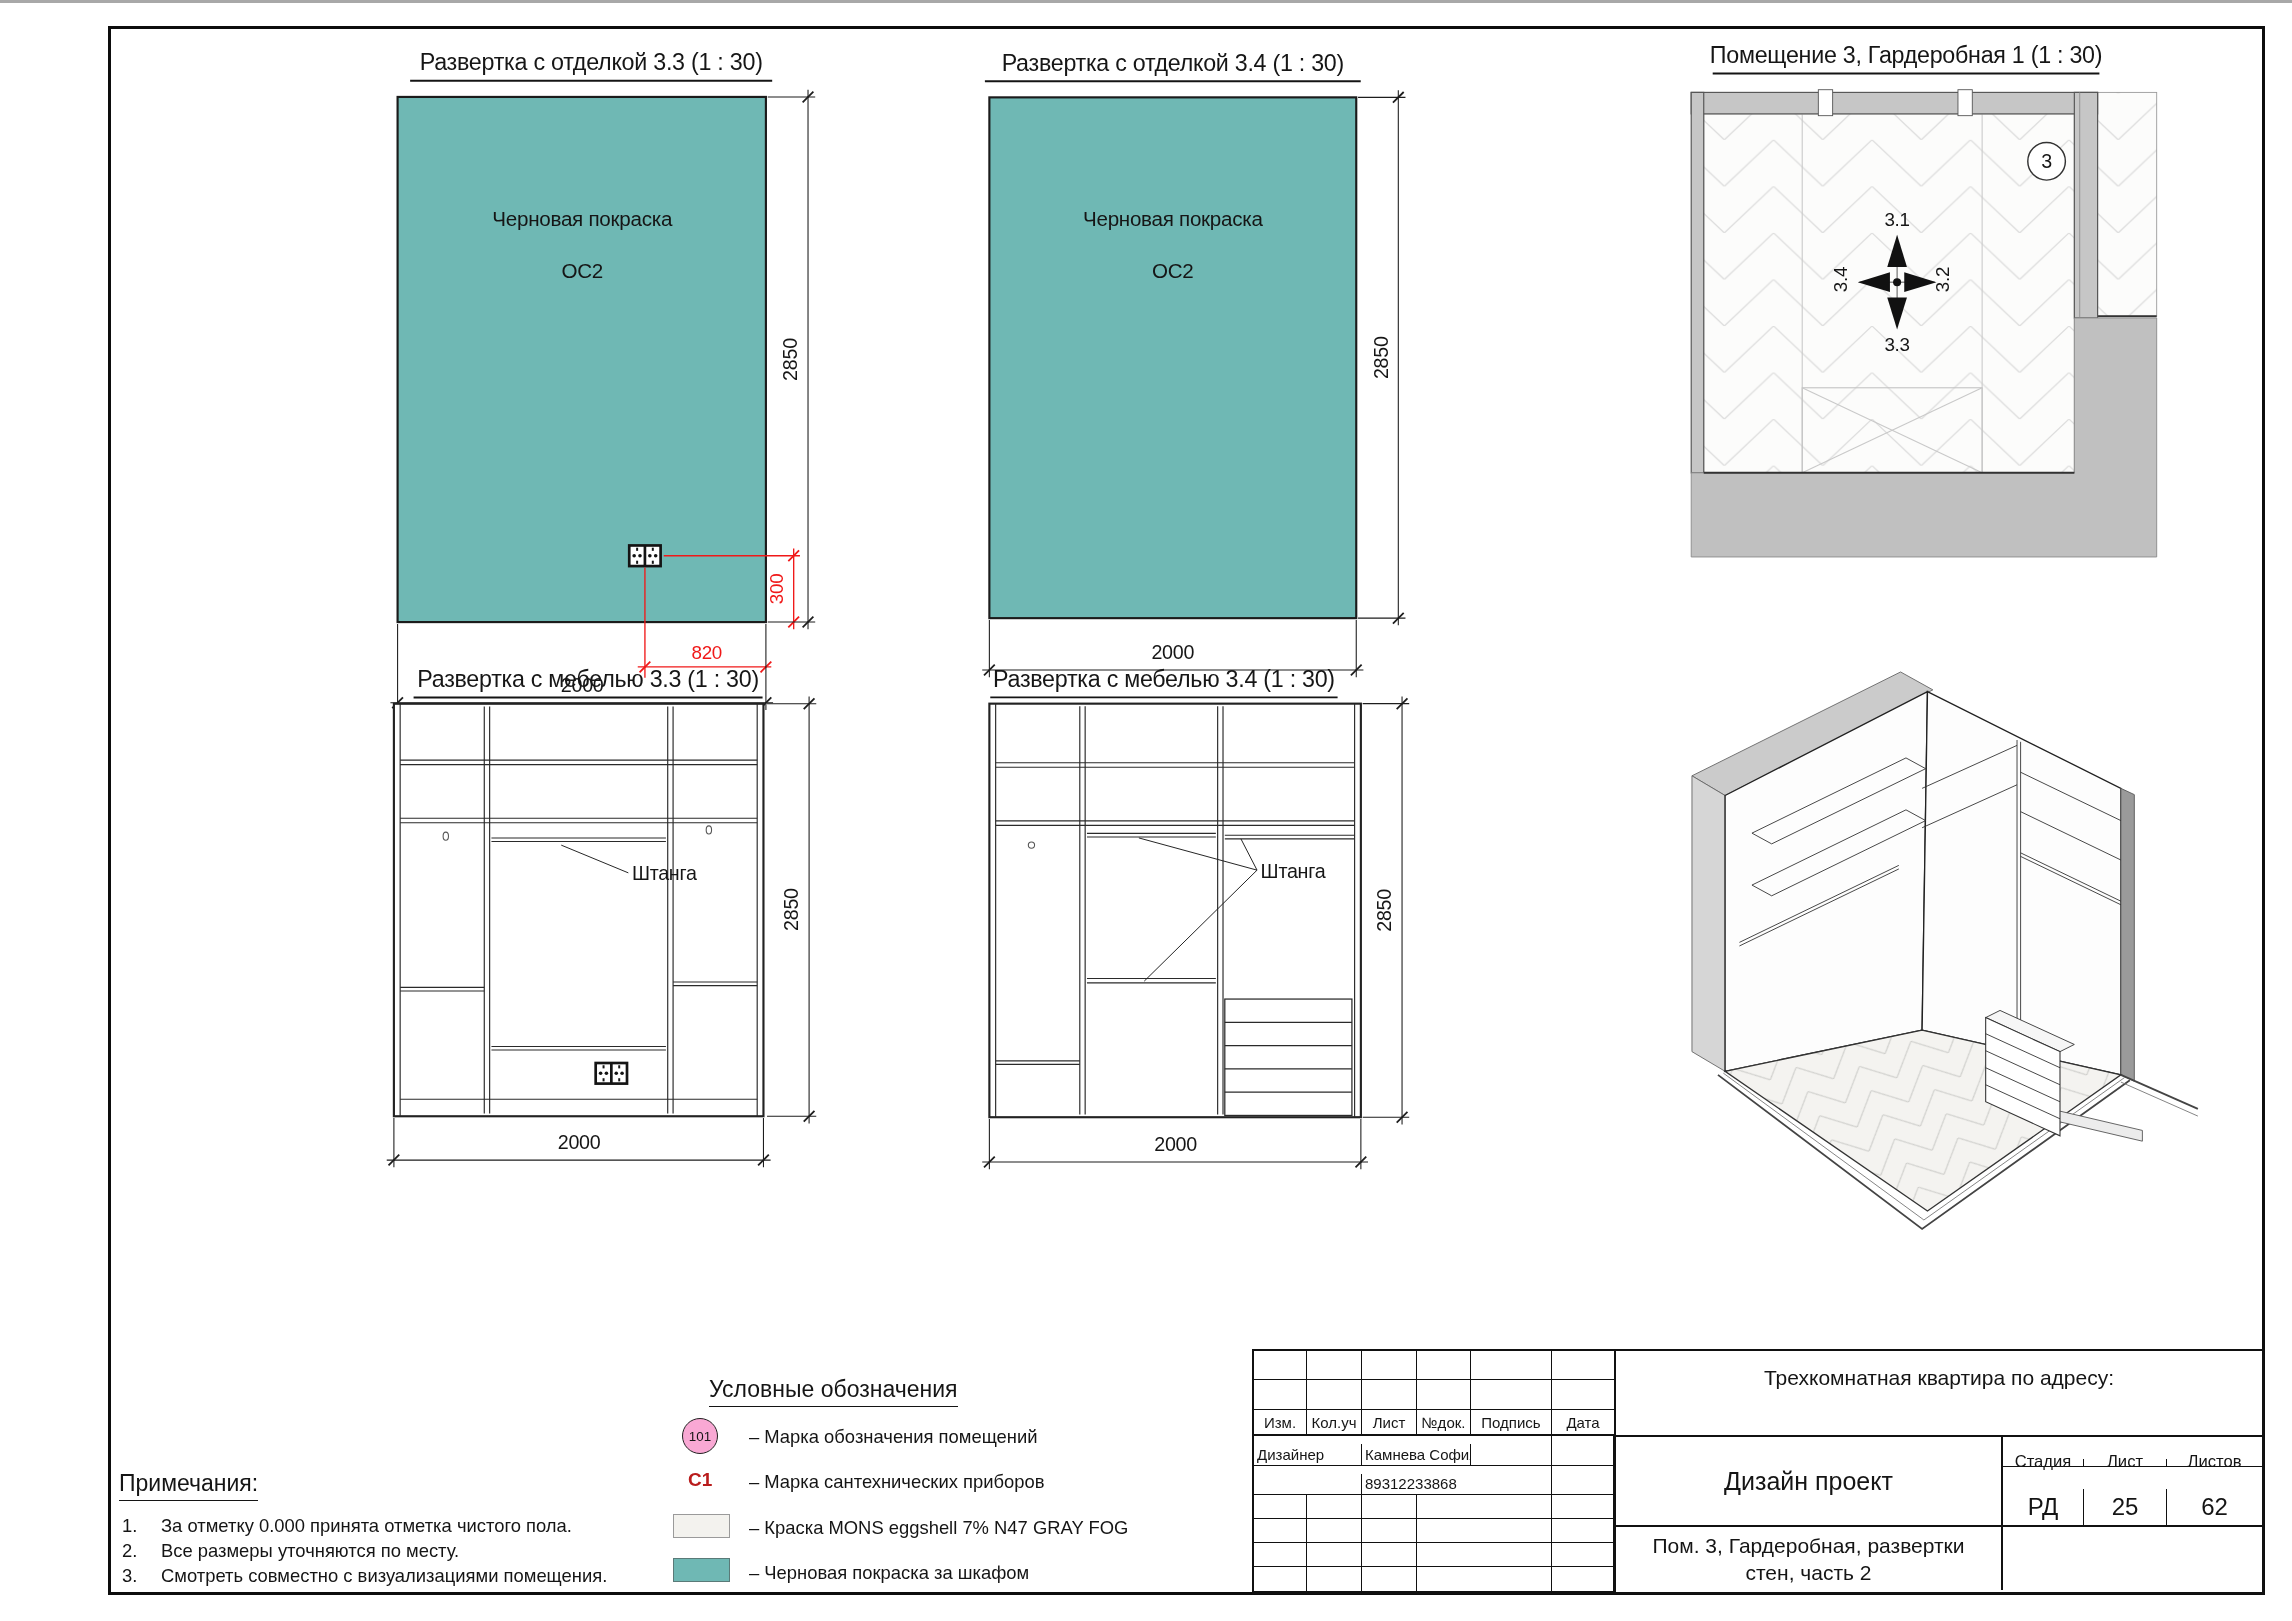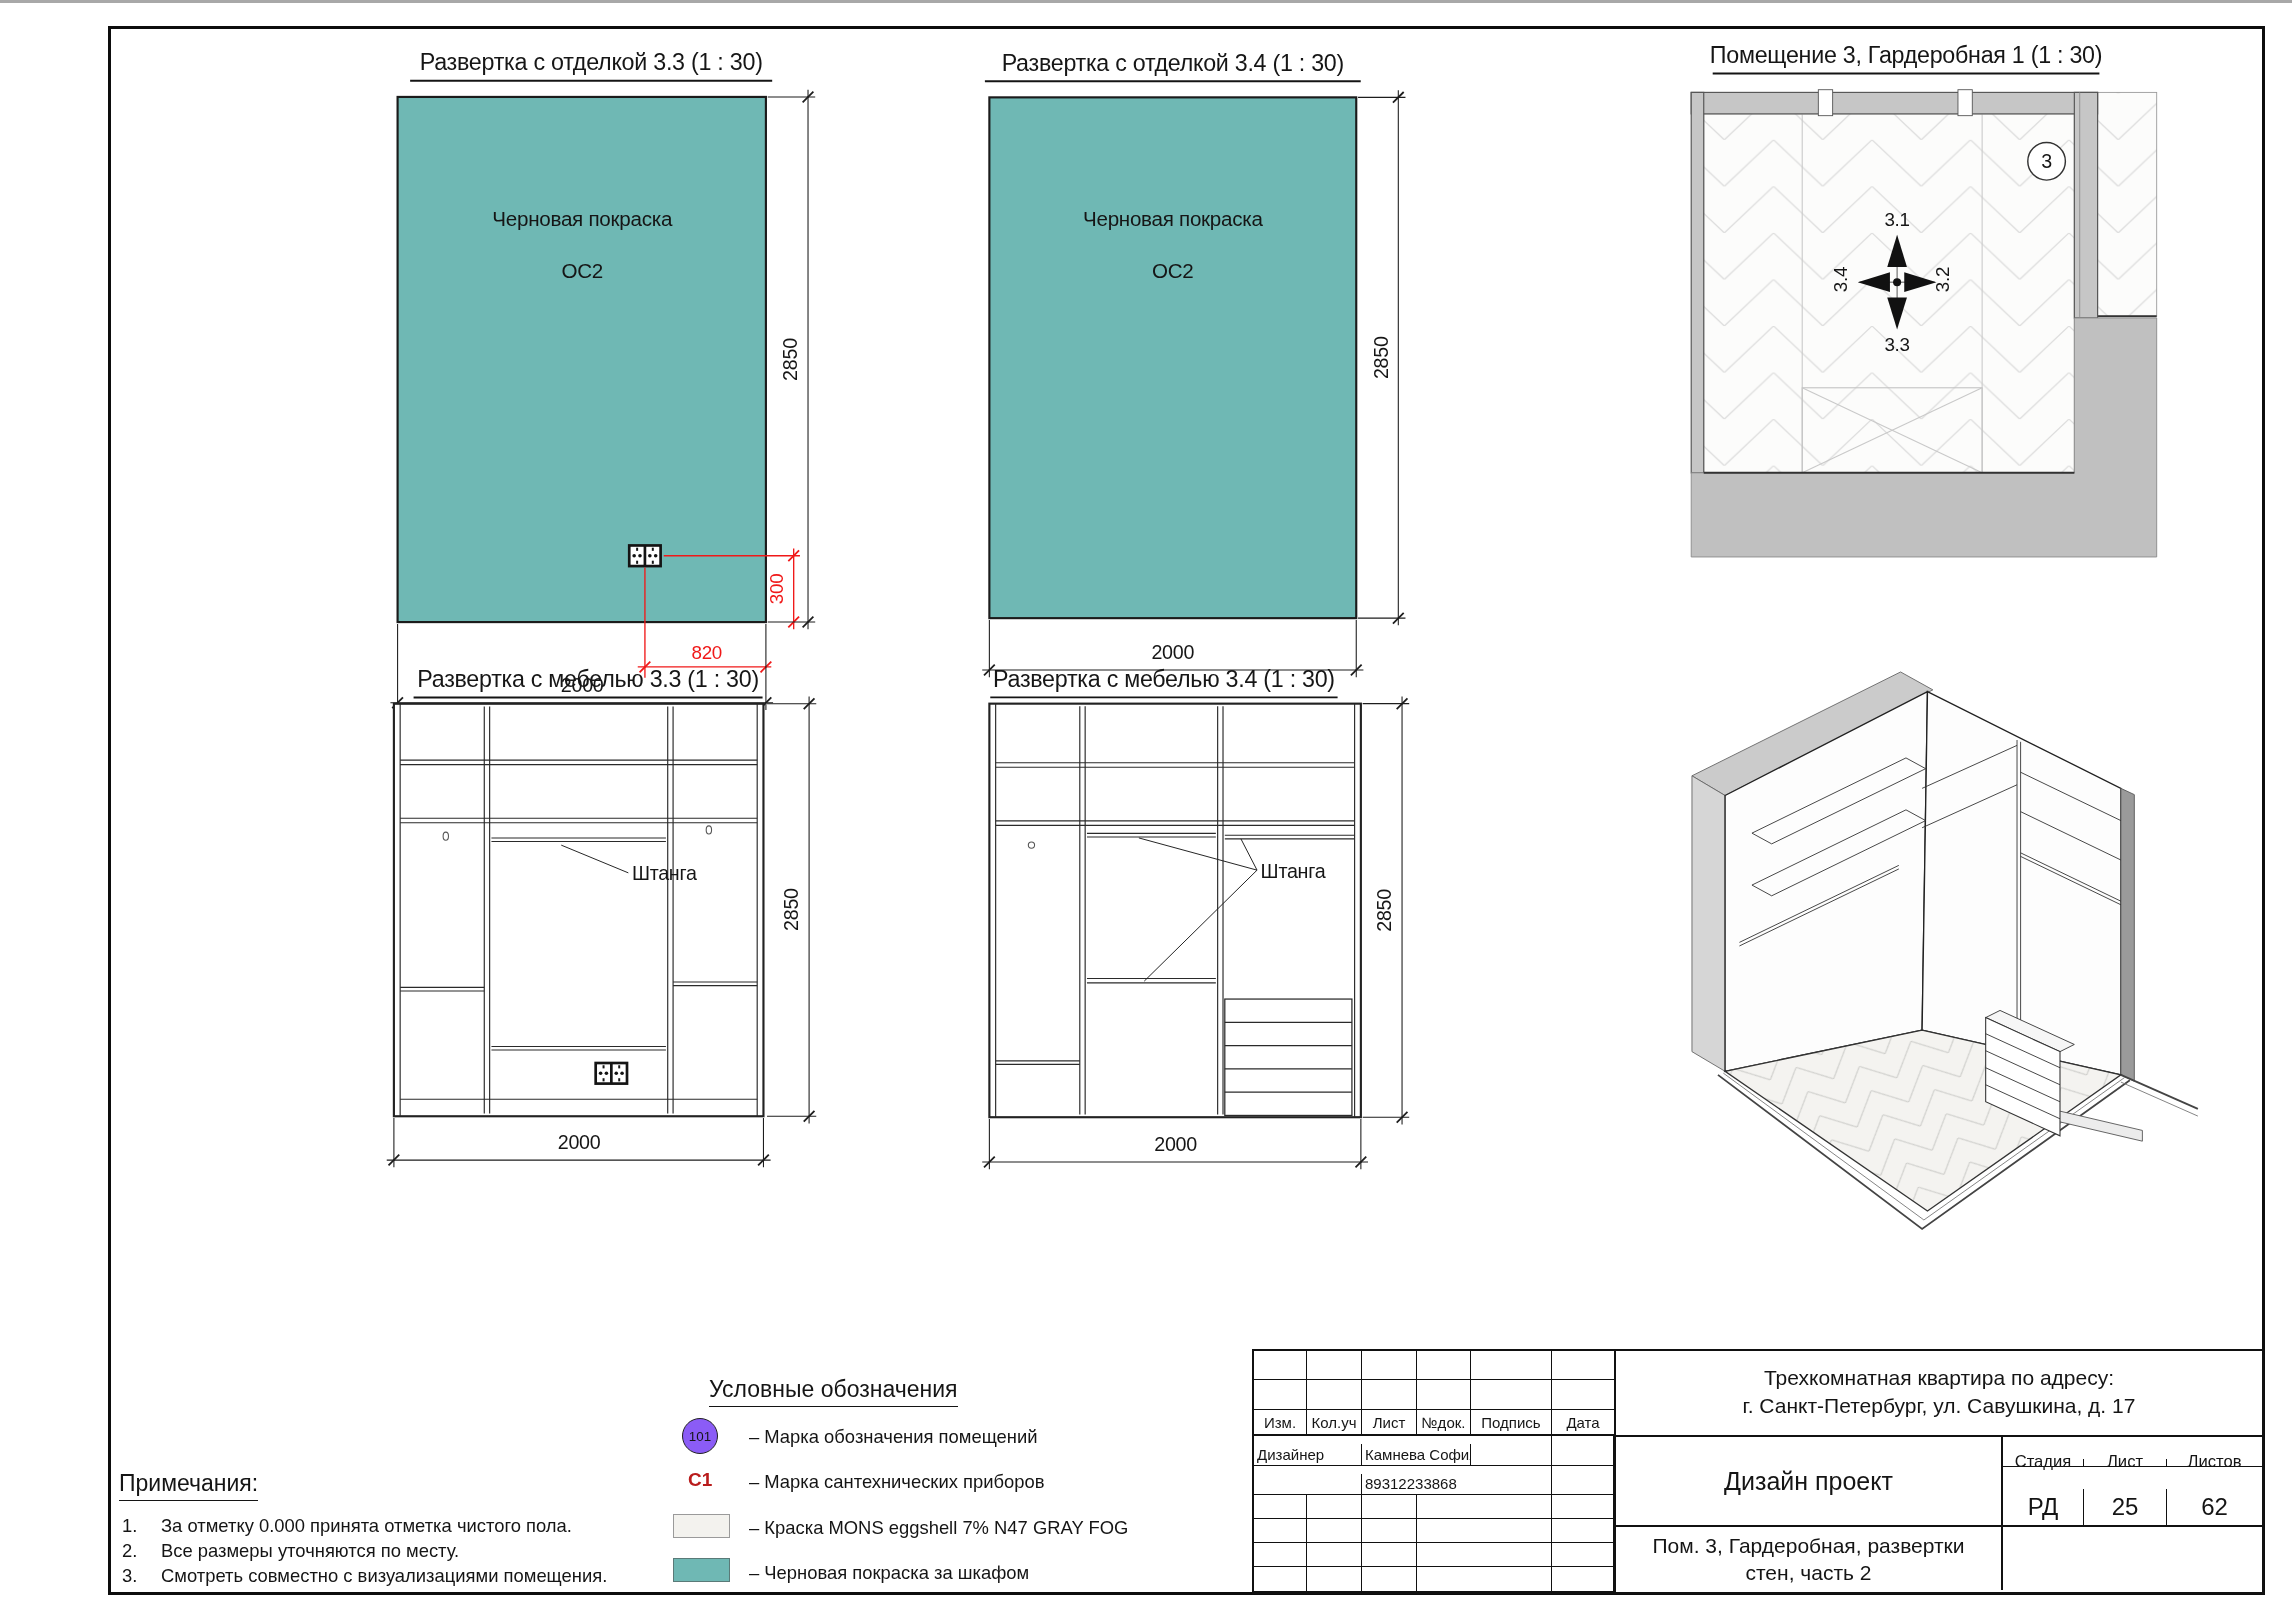--- a/index.html
+++ b/index.html
@@ -25,21 +25,21 @@
   .massg{fill:#C0C0C0;stroke:#8a8a8a;stroke-width:1;}
   .lite{stroke:#c9c9c9;stroke-width:1.2;fill:none;}
   .lead{stroke:#222;stroke-width:1.1;fill:none;}
   
   .frame{left:108px;top:26px;width:2157px;height:1569px;border:3.6px solid #0d0d0d;box-sizing:border-box;}
   .topedge{left:0;top:0;width:2293px;height:2.7px;background:#a8a8a8;}
   
   .legtitle{font-size:23px;border-bottom:1.8px solid #141414;padding-bottom:2.7px;}
   .leglbl{font-size:18.4px;white-space:nowrap;}
   .mark101{width:34px;height:34px;border:1.8px solid #222;border-radius:50%;
-           display:flex;align-items:center;justify-content:center;font-size:13.4px;background:#8b5cf6;}
+           display:flex;align-items:center;justify-content:center;font-size:13.4px;background:#f9a8d4;}
   .markc1{font-size:19px;color:#b91c1c;font-weight:bold;}
   .swatch{width:57px;height:24px;box-sizing:border-box;}
   .sw-paint{background:#F3F2EE;border:1.3px solid #9a9a9a;}
   .sw-teal{background:#6FB8B4;border:1.3px solid #5a7a78;}
   .notetitle{font-size:23px;border-bottom:1.8px solid #141414;padding-bottom:2.7px;}
   .noterow{display:flex;font-size:18.4px;white-space:nowrap;}
   .noterow .n{width:39px;}
   
   .tb{left:1252px;top:1349px;width:1012px;height:245px;border:2.7px solid #111;box-sizing:border-box;background:#fff;}
   .tb *{box-sizing:border-box;}
@@ -465,21 +465,20 @@
         <div style="border-bottom:none"></div>
         <div style="border-bottom:none"></div>
       <div style="border-bottom:none"></div>
         <div style="border-bottom:none"></div>
         <div style="border-bottom:none"></div>
     </div>
   </div>
   <div class="tb-right">
     <div class="tb-addr">
       <div>Трехкомнатная квартира по адресу:</div>
-      <div>г. Санкт-Петербург, ул. Савушкина, д. 17</div>
     </div>
     <div class="tb-mid">
       <div class="tb-proj">Дизайн проект</div>
       <div class="tb-stage">
         <div class="h">Стадия</div>
         <div class="h">Лист</div>
         <div class="h">Листов</div>
         <div class="v">РД</div>
         <div class="v">25</div>
         <div class="v">62</div>

